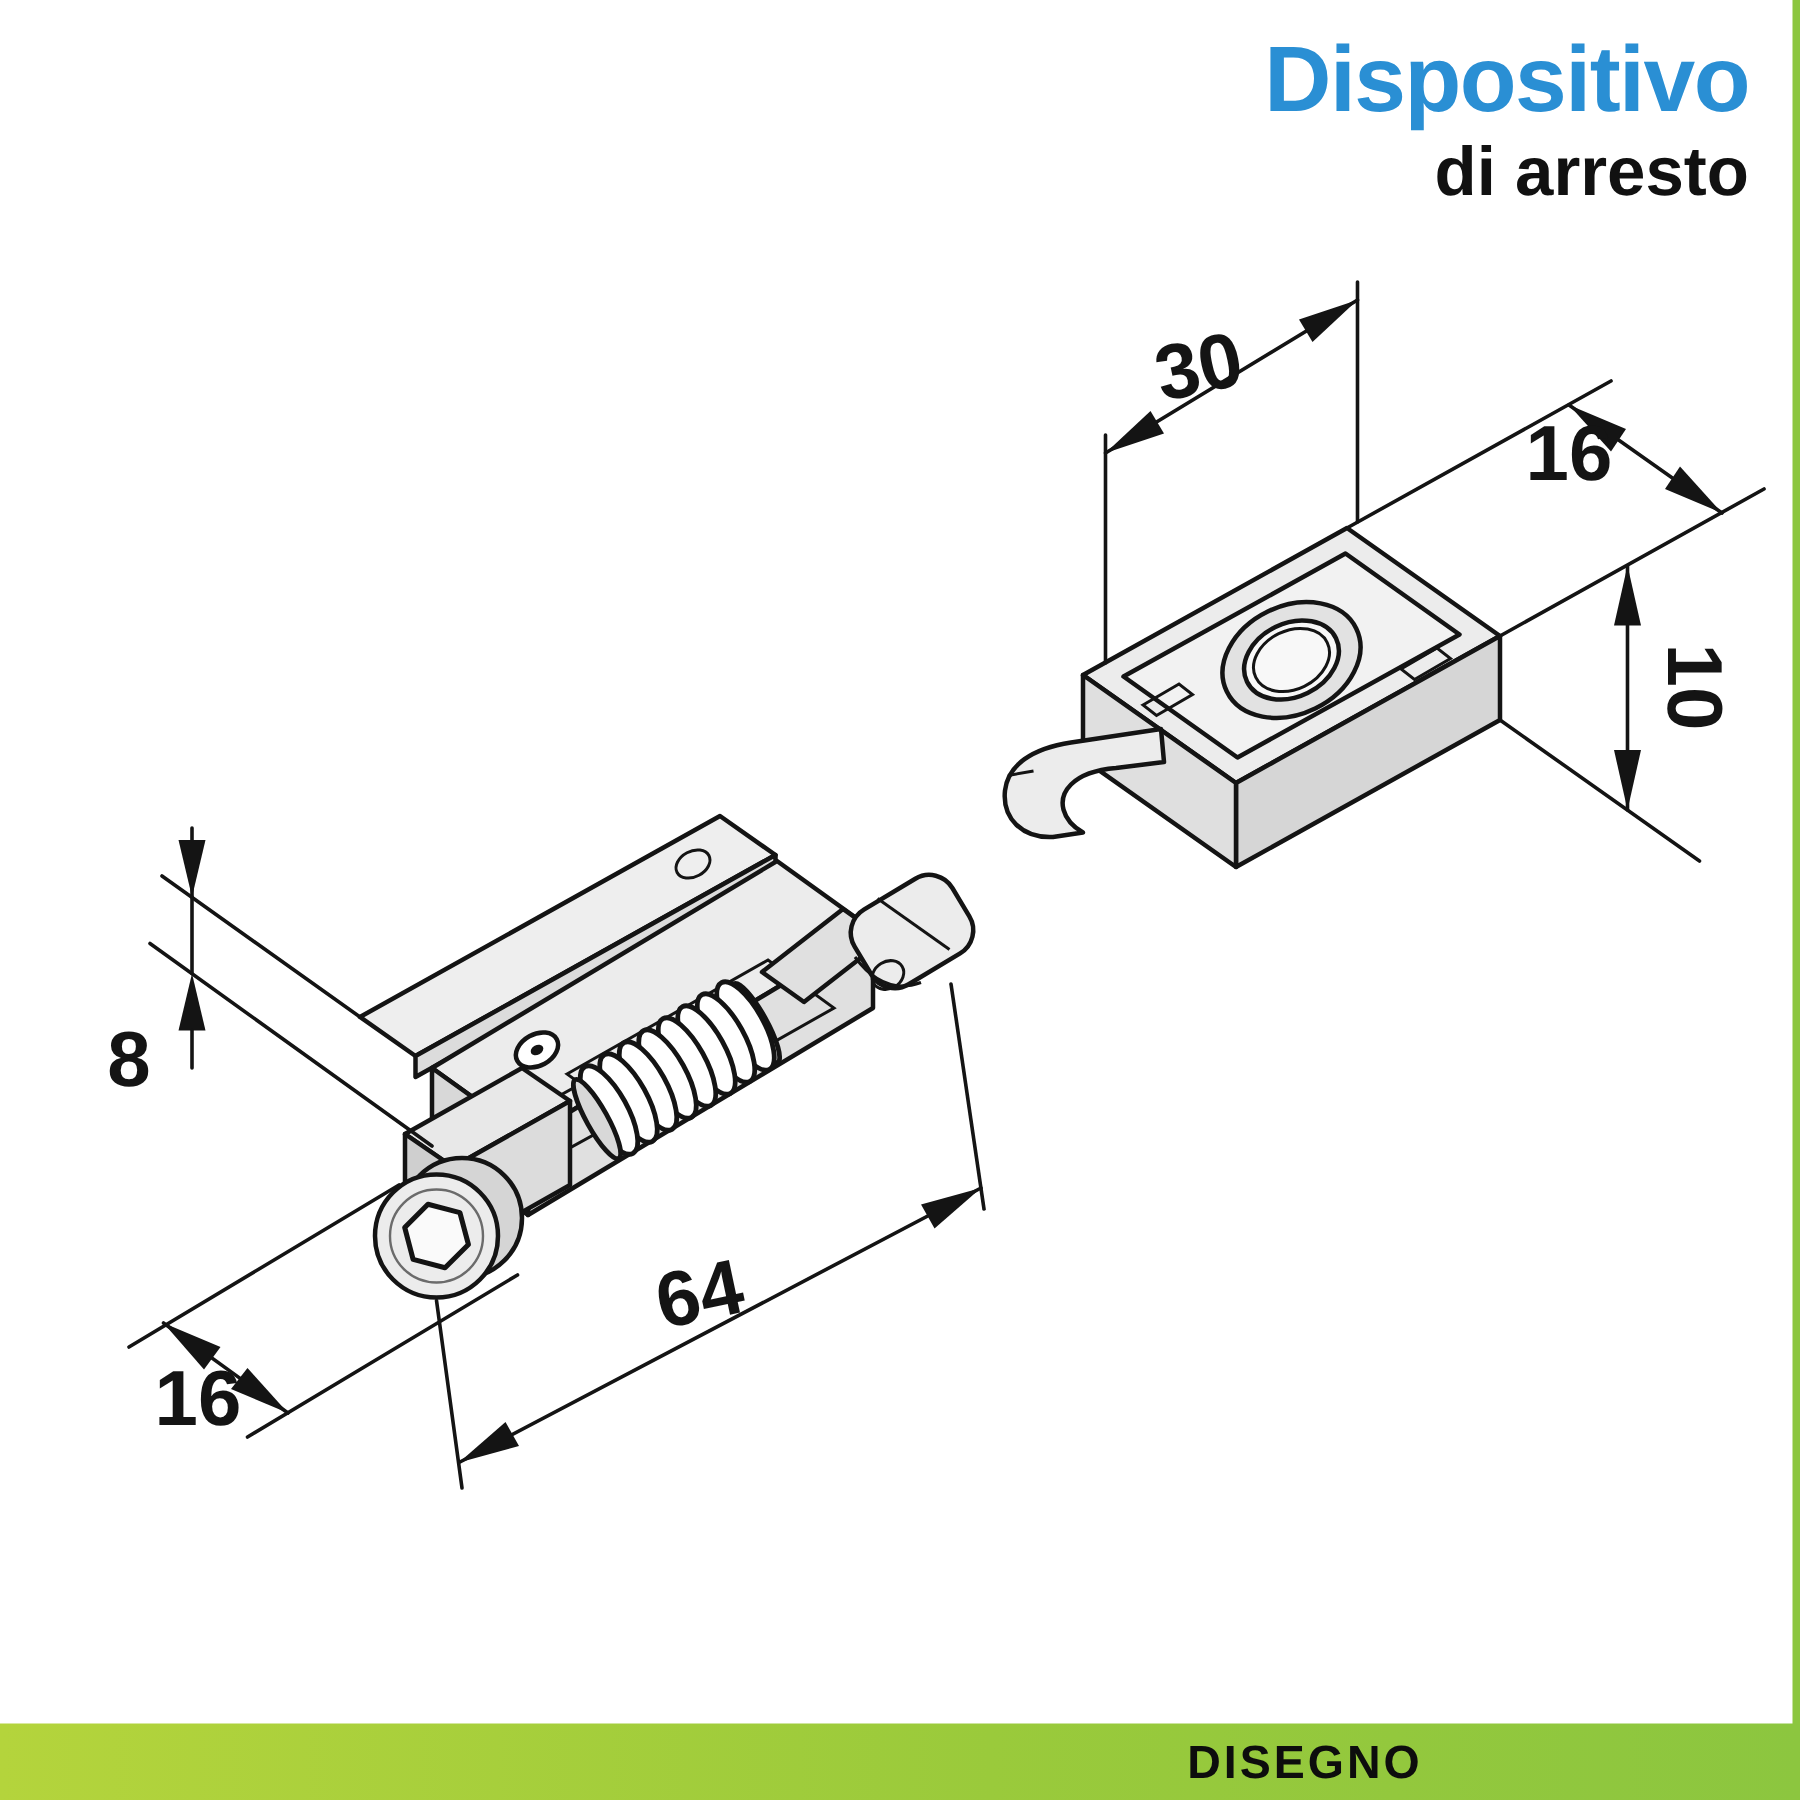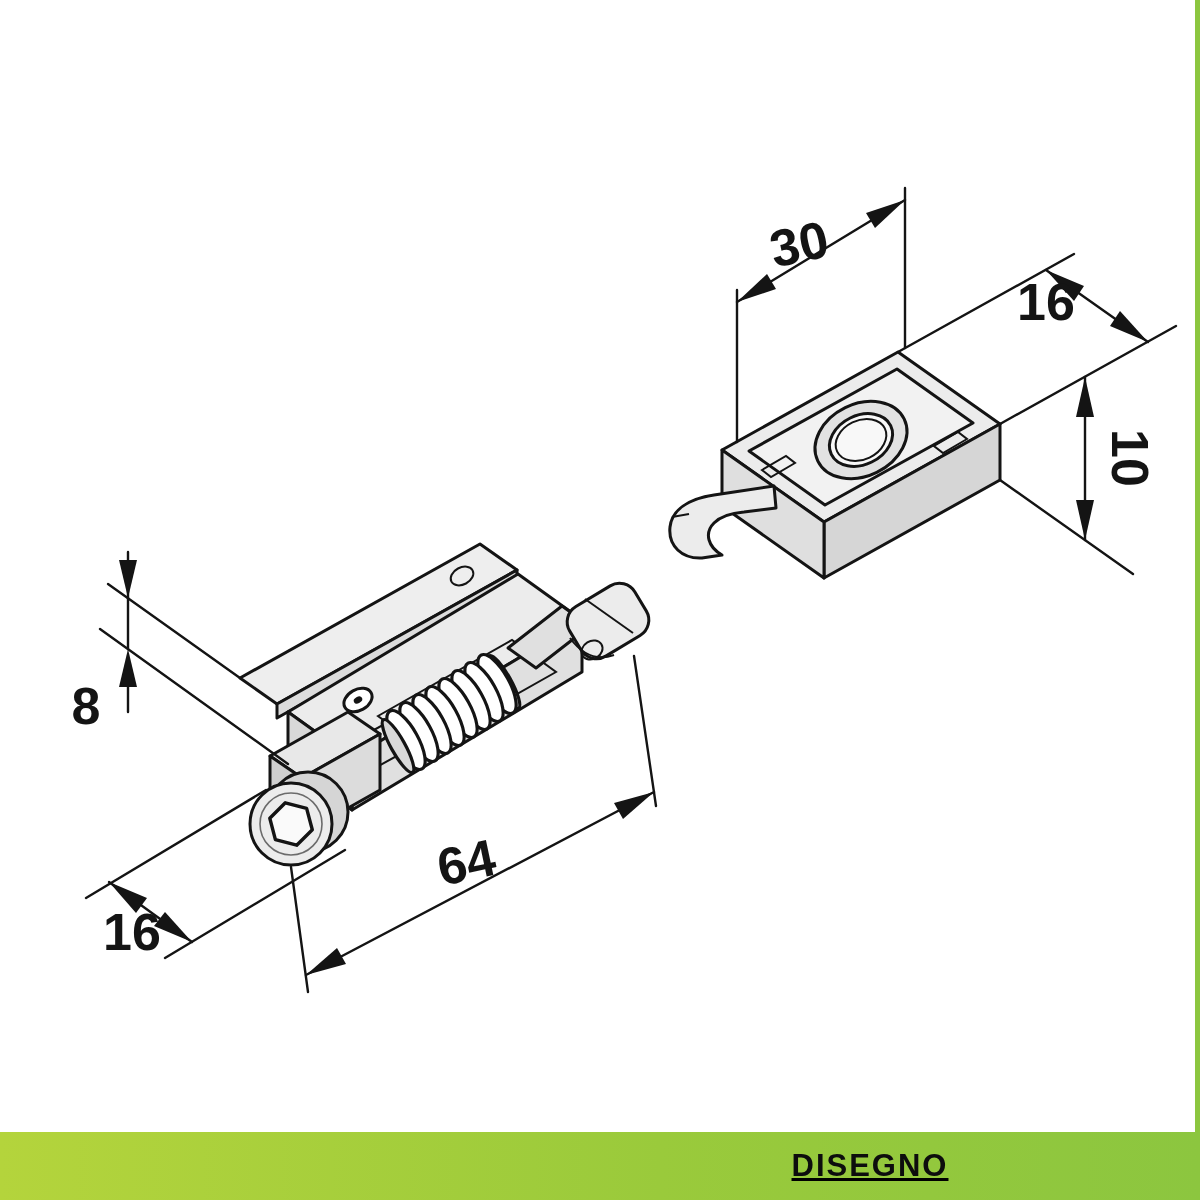--- a/index.html
+++ b/index.html
@@ -2,40 +2,44 @@
 <html><head>
 <meta charset="utf-8">
 <style>
   html,body{margin:0;padding:0;background:#ffffff;width:1200px;height:1200px;overflow:hidden;
             font-family:"Liberation Sans", sans-serif;}
   .page{position:relative;width:1200px;height:1200px;background:#fff;}
   .right-stripe{position:absolute;top:0;right:0;width:5px;height:1200px;background:#8cc63f;}
   header{position:absolute;top:22px;right:34px;text-align:right;line-height:1.02;}
   .title{color:#2a8fd4;font-size:62px;font-weight:700;letter-spacing:-1px;}
   .subtitle{color:#111;font-size:46px;font-weight:700;margin-top:6px;}
-  footer{position:absolute;left:0;bottom:0;width:1200px;height:68px;
+  footer{position:absolute;left:0;bottom:0;width:1200px;height:51px;
          background:linear-gradient(90deg,#b4d43c 0%,#9aca3b 55%,#8cc63f 100%);
-         display:flex;align-items:center;text-decoration:underline;}
+         display:flex;align-items:center;}
   footer span{display:block;width:100%;text-align:center;padding-left:540px;box-sizing:border-box;
               font-size:31px;font-weight:700;letter-spacing:2px;color:#0d0d0d;}
   svg{position:absolute;left:0;top:0;}
   svg *{vector-effect:none;}
   .ln{stroke:#141414;stroke-width:2.4;fill:none;stroke-linecap:round;}
   .edge{stroke:#141414;stroke-width:3;stroke-linejoin:round;}
   .thin{stroke:#141414;stroke-width:2;fill:none;}
   .arr{fill:#141414;stroke:none;}
   .dimtxt{font-family:"Liberation Sans",sans-serif;font-weight:700;font-size:52px;fill:#141414;}
 </style>
 </head>
 <body>
 
 <div class="page">
 
   <div class="right-stripe"></div>
 
+  <header>
+    <div class="title">Dispositivo</div>
+    <div class="subtitle">di arresto</div>
+  </header>
 
   <svg width="1200" height="1200" viewBox="0 0 1200 1200">
 
     <g>
       <polygon class="edge" fill="#ececec" points="898,352 1000,424 824,522 722,450"></polygon>
       <polygon class="edge" fill="#d6d6d6" points="1000,424 824,522 824,578 1000,480"></polygon>
       <polygon class="edge" fill="#dfdfdf" points="722,450 824,522 824,578 722,506"></polygon>
       <polygon class="edge" stroke-width="2.5" fill="#f2f2f2" points="897,369 973,423 825,505 749,451"></polygon>
       <polygon class="thin" fill="#ffffff" points="934,446 958,432 967,439 943,453"></polygon>
       <polygon class="thin" fill="#ffffff" points="762,470 786,456 795,463 771,477"></polygon>

